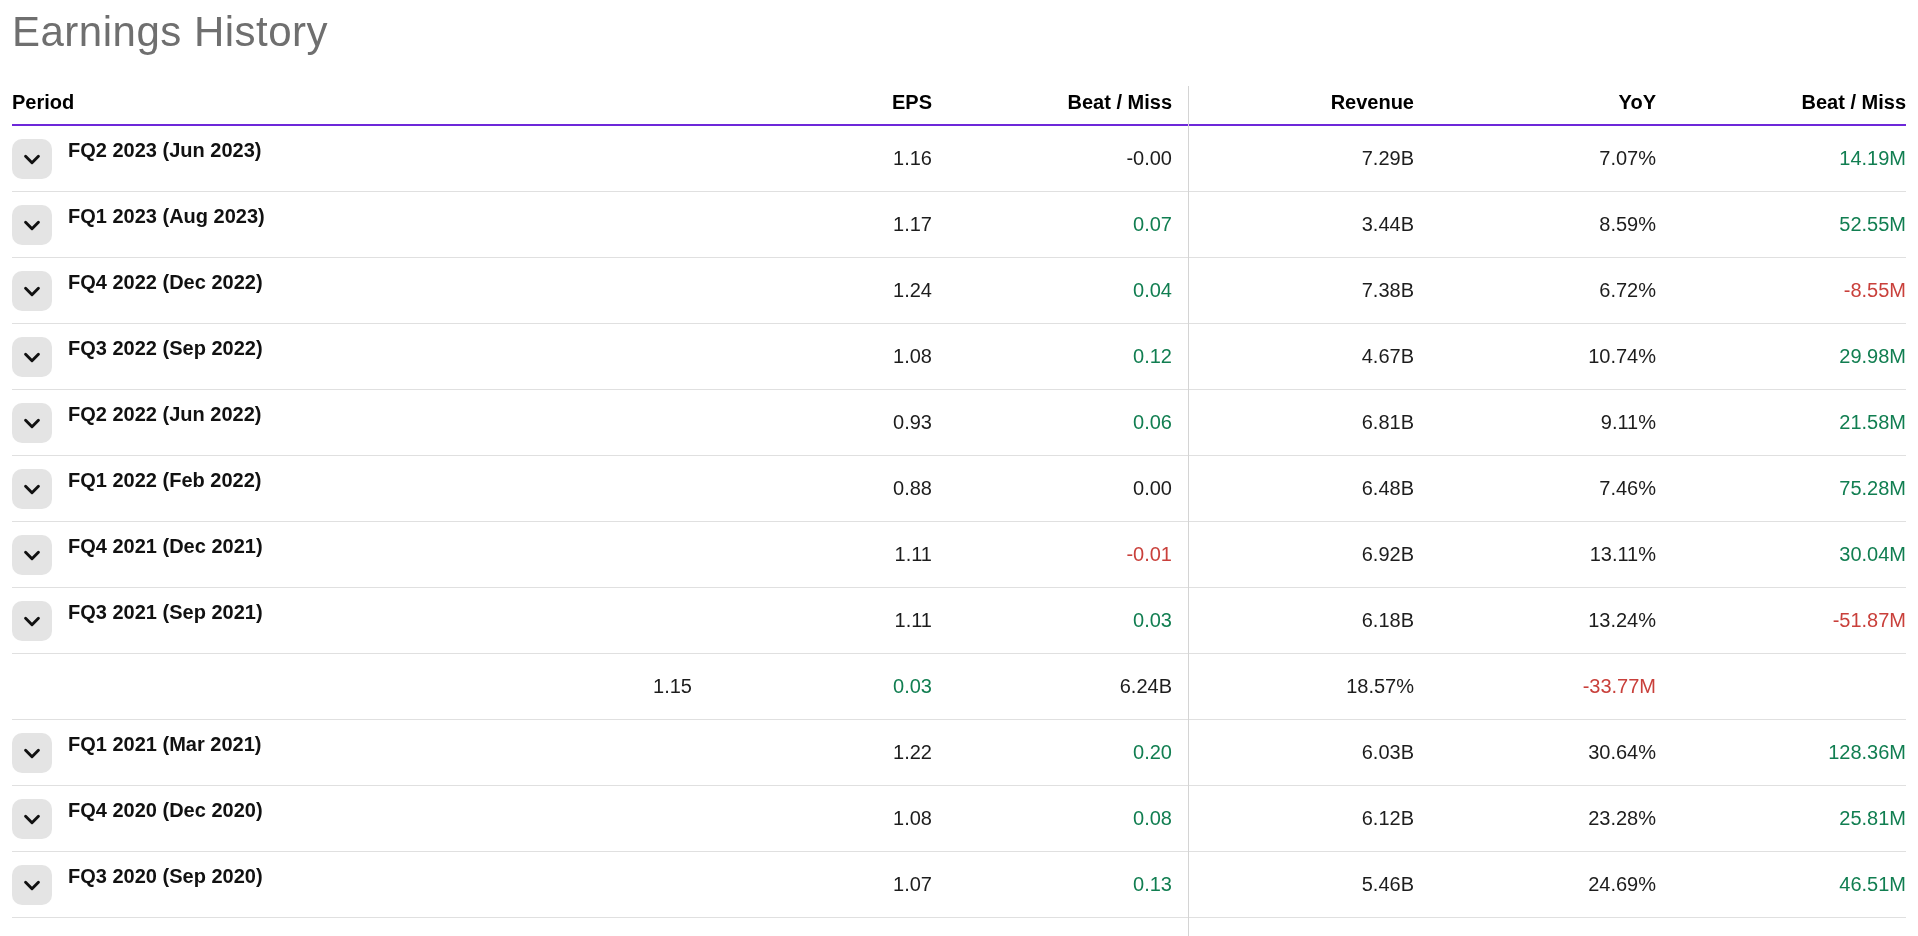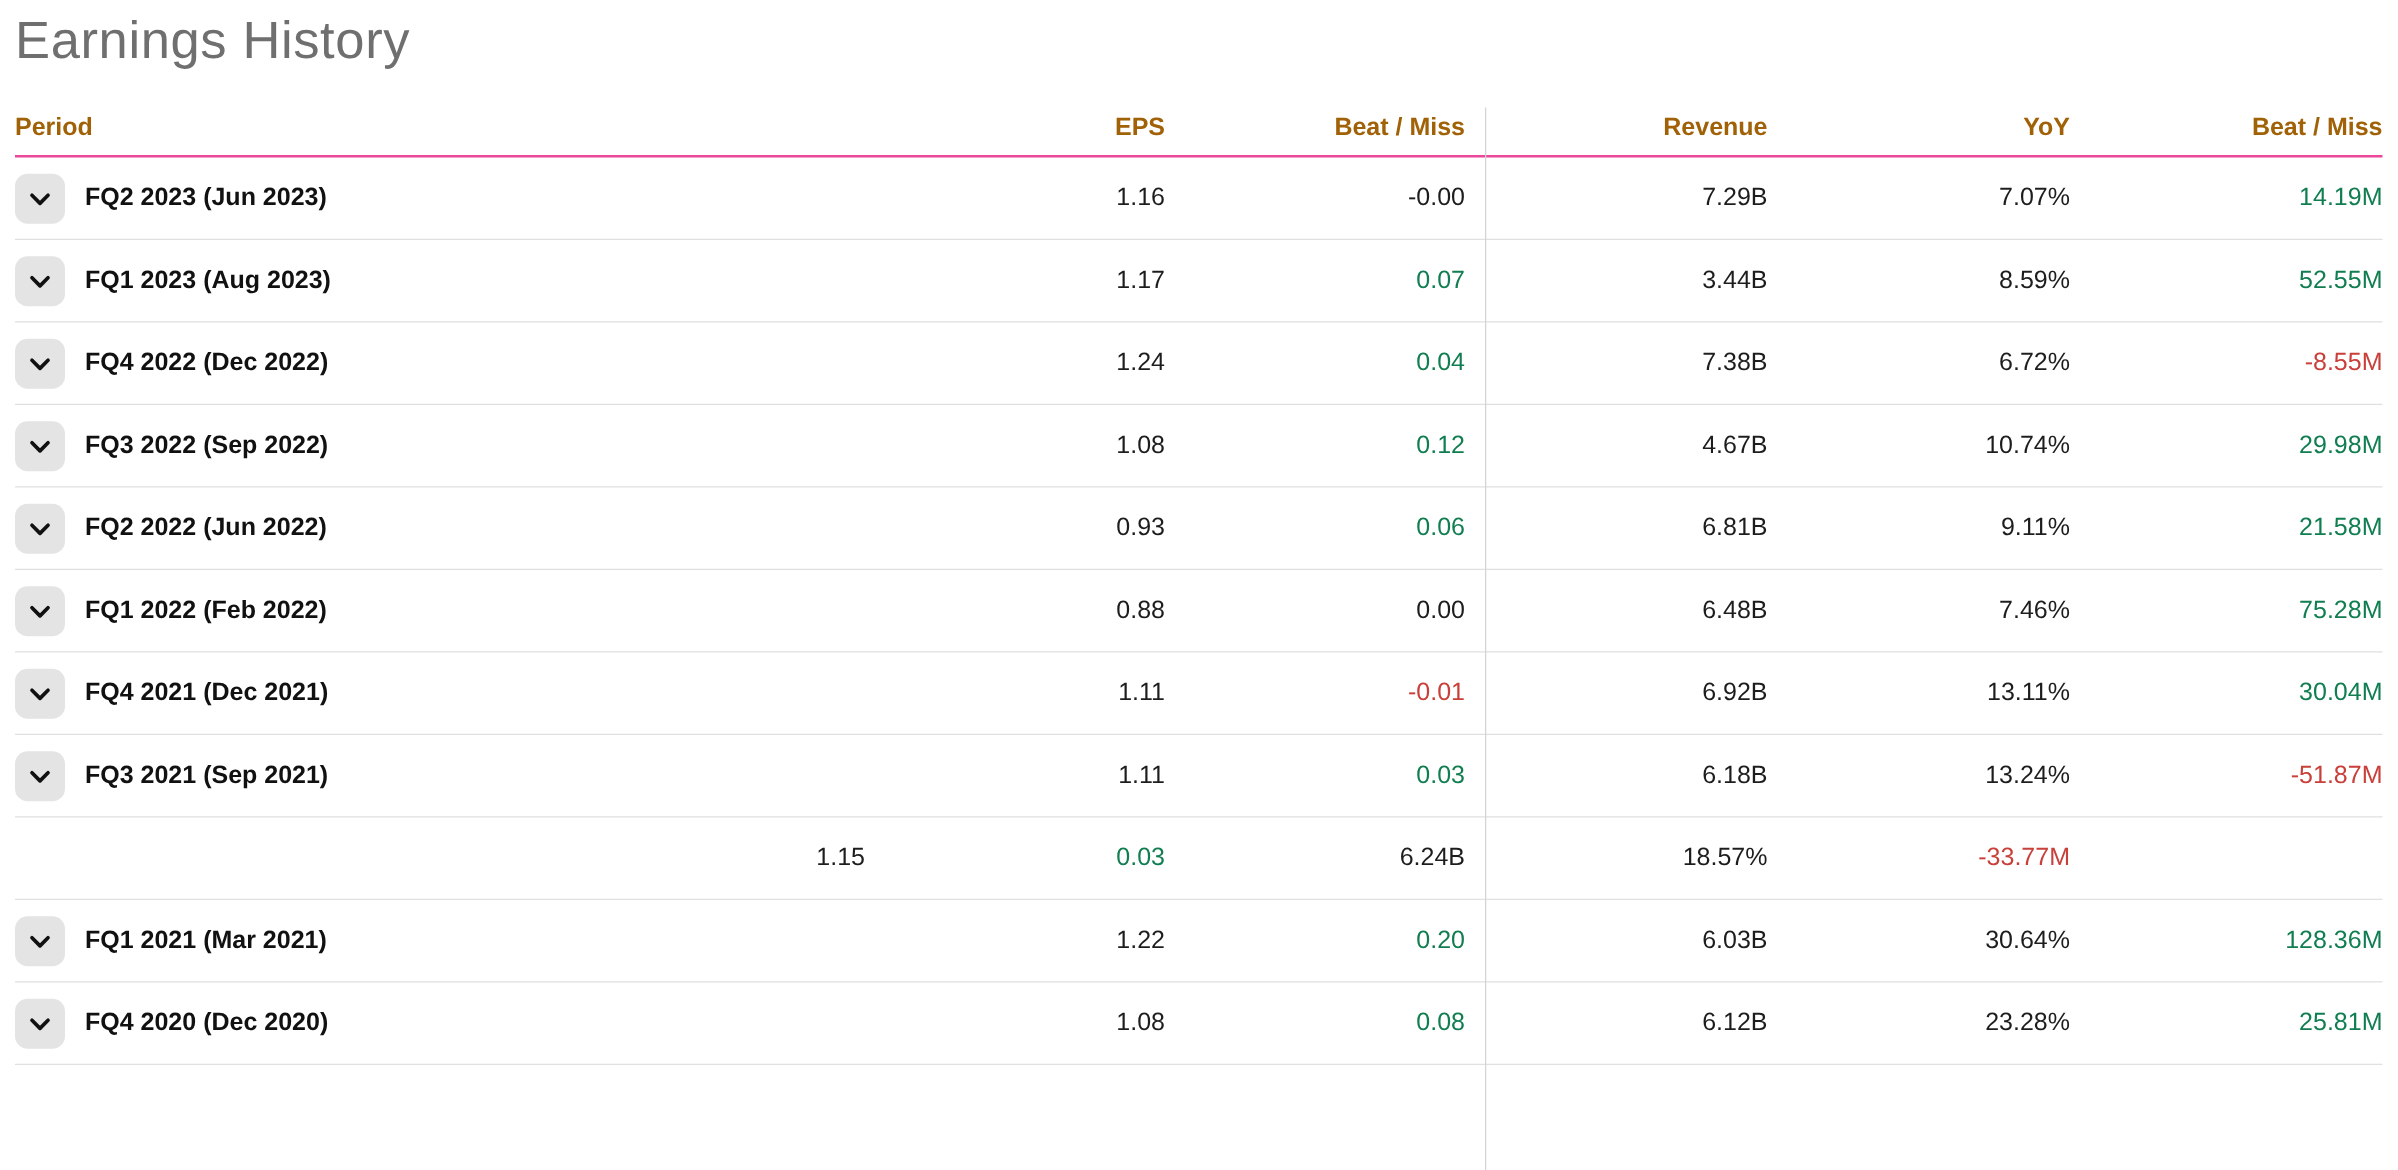--- a/index.html
+++ b/index.html
@@ -23,38 +23,38 @@
     display: grid;
     grid-template-columns: 1fr 240px 240px 242px 242px 250px;
     align-items: center;
   }
 
   .table-header {
     margin-top: 22px;
     height: 48px;
     align-items: end;
     padding-bottom: 12px;
-    border-bottom: 2px solid #ec4899;
+    border-bottom: 2px solid #6d28d9;
     font-size: 20px;
     font-weight: 700;
-    color: #a16207;
+    color: #000000;
   }
   .table-header .cell { line-height: 1; }
 
   .cell { white-space: nowrap; }
   .cell.num { text-align: right; }
 
   .data-row {
     height: 66px;
     border-bottom: 1px solid #e0e0e0;
     font-size: 20px;
     color: #1d1d1d;
   }
 
-  .period-cell { display: flex; align-items: center; gap: 16px; }
+  .period-cell { display: flex; gap: 16px; }
 
   .expand-btn {
     width: 40px; height: 40px;
     border: none;
     border-radius: 10px;
     background: #e4e4e4;
     display: flex; align-items: center; justify-content: center;
     cursor: pointer;
     flex: 0 0 auto;
   }
@@ -273,17 +273,34 @@
       </button>
       <span class="period-label">FQ4 2020 (Dec 2020)</span>
     </div>
     <div class="cell num">1.08</div>
     <div class="cell num positive">0.08</div>
     <div class="cell num">6.12B</div>
     <div class="cell num">23.28%</div>
     <div class="cell num positive">25.81M</div>
   </div>
 
+  <div class="grid-row data-row">
+    <div class="cell period-cell">
+      <button class="expand-btn">
+        <span>
+          <svg width="22" height="22" viewBox="0 0 24 24" fill="none" stroke="#111111" stroke-width="3.2" stroke-linecap="round" stroke-linejoin="round">
+            <polyline points="5 9 12 16 19 9"></polyline>
+          </svg>
+        </span>
+      </button>
+      <span class="period-label">FQ3 2020 (Sep 2020)</span>
+    </div>
+    <div class="cell num">1.07</div>
+    <div class="cell num positive">0.13</div>
+    <div class="cell num">5.46B</div>
+    <div class="cell num">24.69%</div>
+    <div class="cell num positive">46.51M</div>
+  </div>
 </div>
 
   <div class="v-divider"></div>
 
 </div>
 
 </body></html>

